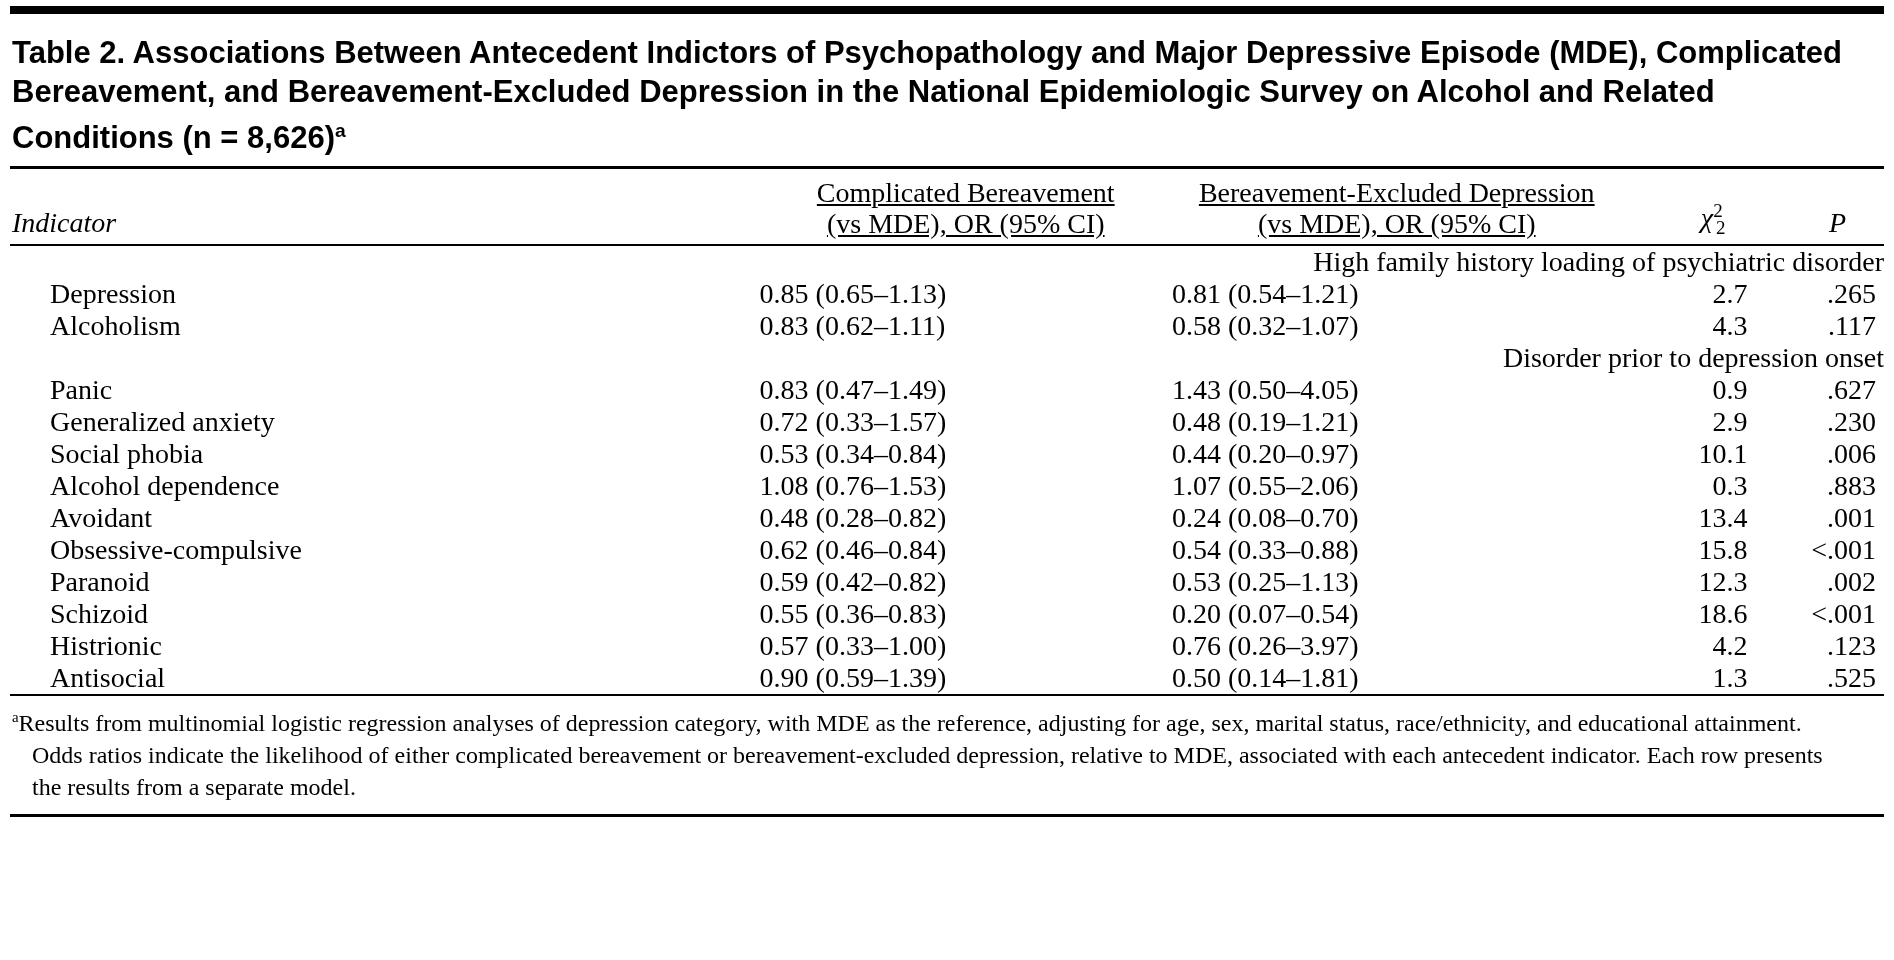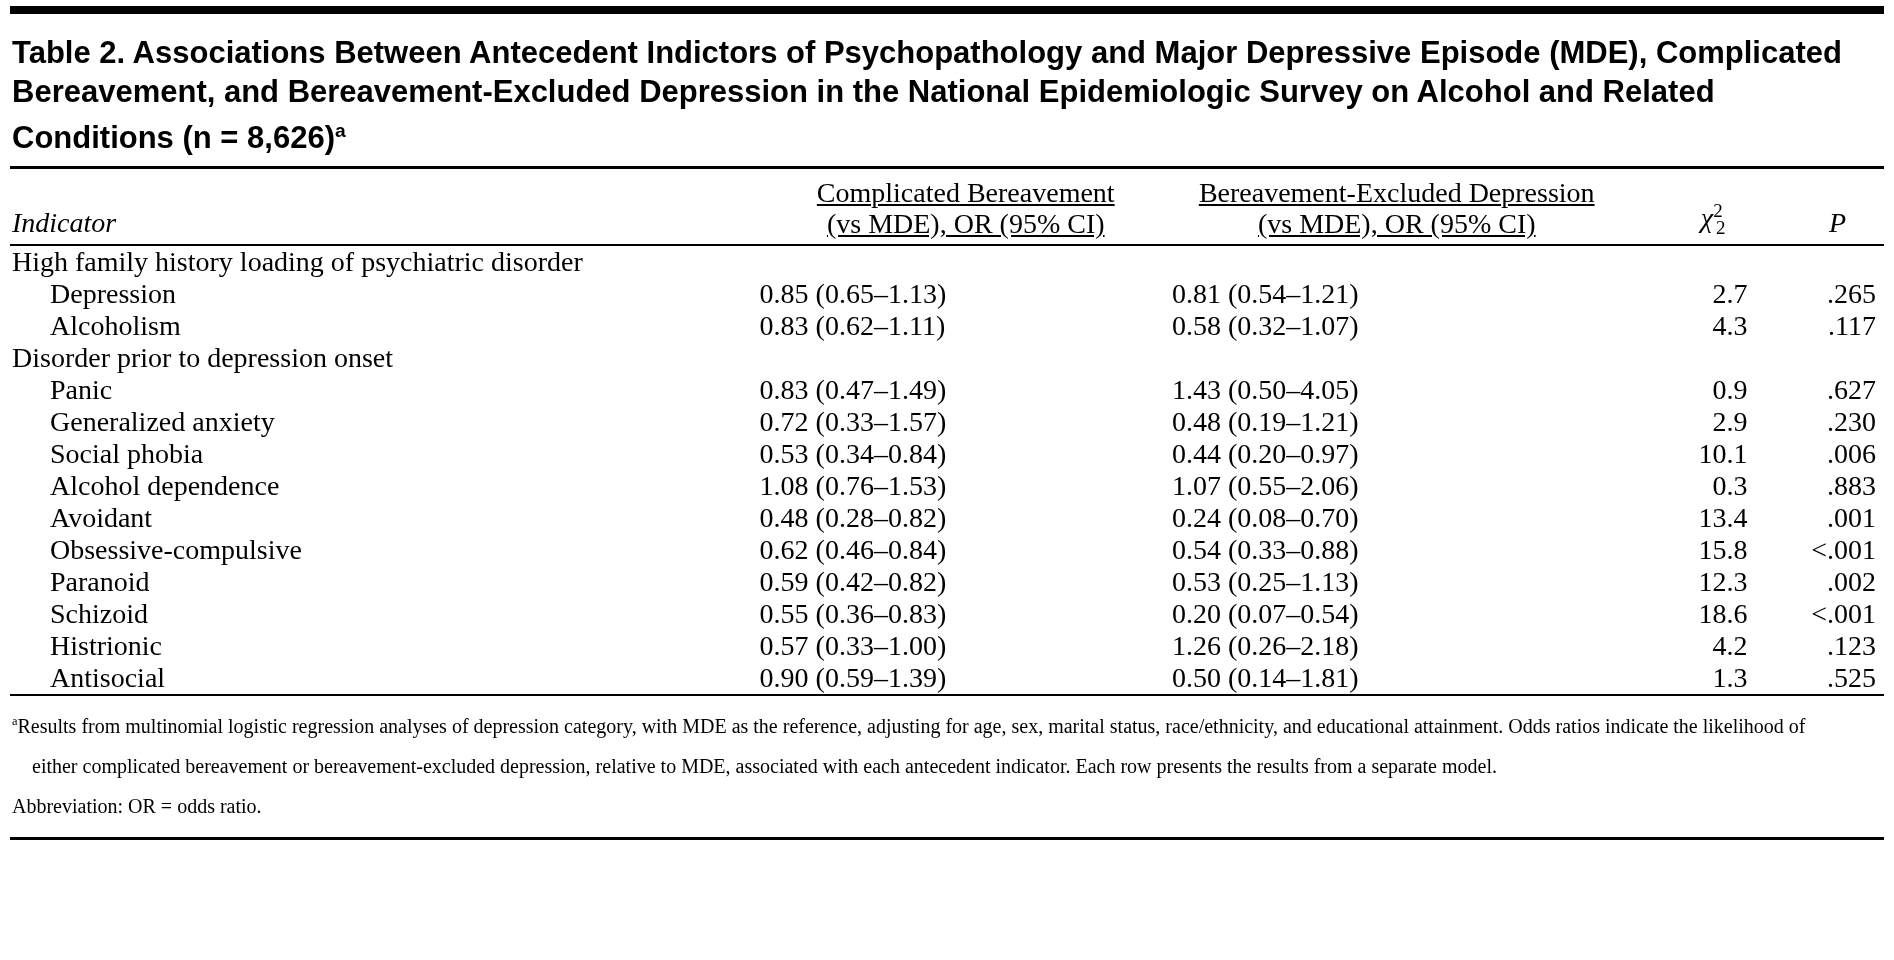--- a/index.html
+++ b/index.html
@@ -45,31 +45,31 @@
   .th-center    { text-align: center; }
   .hline        { display: block; line-height: 31px; text-decoration: underline; }
   .th-chi       { text-align: right; padding-right: 46px; }
   .th-p         { text-align: right; padding-right: 38px; }
   .italic       { font-style: italic; }
   .chi-symbol   { font-style: italic; }
   .th-chi sup, .th-chi sub { font-size: 19px; }
   .th-chi sub   { margin-left: -0.35em; }
 
   tbody td { line-height: 32px; padding: 0; }
-  .cell-section   { padding-left: 2px; }
+  .cell-section   { padding-left: 2px; text-align: right; }
   .cell-indicator { padding-left: 40px; }
   .cell-center    { text-align: left; margin-top: 26px; }
   .cell-right     { text-align: right; }
   .cell-chi       { padding-right: 24px; margin-top: 20px; }
   .cell-p         { padding-right: 8px; }
 
   .footnotes {
     padding: 5px 2px 6px 2px;
-    font-size: 20px;
-    line-height: 40px;
+    font-size: 24px;
+    line-height: 32px;
     max-width: 1818px;
   }
   .footnote { margin: 0; }
   .footnote.hanging { padding-left: 20px; text-indent: -20px; }
   .footnote sup { font-size: 62%; }
 </style>
 </head>
 <body>
 
 <div class="page">
@@ -176,36 +176,35 @@
         <tr>
           <td class="cell-indicator">Schizoid</td>
           <td class="cell-center">0.55 (0.36–0.83)</td>
           <td class="cell-center">0.20 (0.07–0.54)</td>
           <td class="cell-right cell-chi">18.6</td>
           <td class="cell-right cell-p">&lt;.001</td>
         </tr>
         <tr>
           <td class="cell-indicator">Histrionic</td>
           <td class="cell-center">0.57 (0.33–1.00)</td>
-          <td class="cell-center">1.26 (0.26–2.18)</td>
+          <td class="cell-center">0.76 (0.26–3.97)</td>
           <td class="cell-right cell-chi">4.2</td>
           <td class="cell-right cell-p">.123</td>
         </tr>
         <tr>
           <td class="cell-indicator">Antisocial</td>
           <td class="cell-center">0.90 (0.59–1.39)</td>
           <td class="cell-center">0.50 (0.14–1.81)</td>
           <td class="cell-right cell-chi">1.3</td>
           <td class="cell-right cell-p">.525</td>
         </tr>
       </tbody>
   </table>
 
   <div class="rule rule-mid"></div>
 
   <div class="footnotes">
     <p class="footnote hanging"><sup>a</sup><span>Results from multinomial logistic regression analyses of depression category, with MDE as the reference, adjusting for age, sex, marital status, race/ethnicity, and educational attainment. Odds ratios indicate the likelihood of either complicated bereavement or bereavement-excluded depression, relative to MDE, associated with each antecedent indicator. Each row presents the results from a separate model.</span></p>
-    <p class="footnote">Abbreviation: OR = odds ratio.</p>
   </div>
 
   <div class="rule rule-bottom"></div>
 
 </div>
 
 </body></html>

